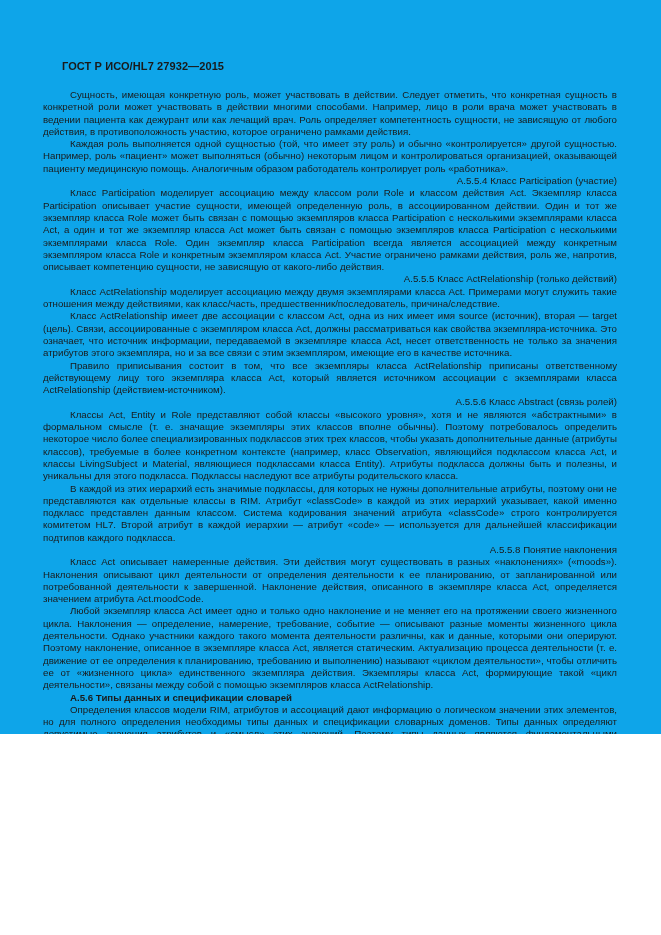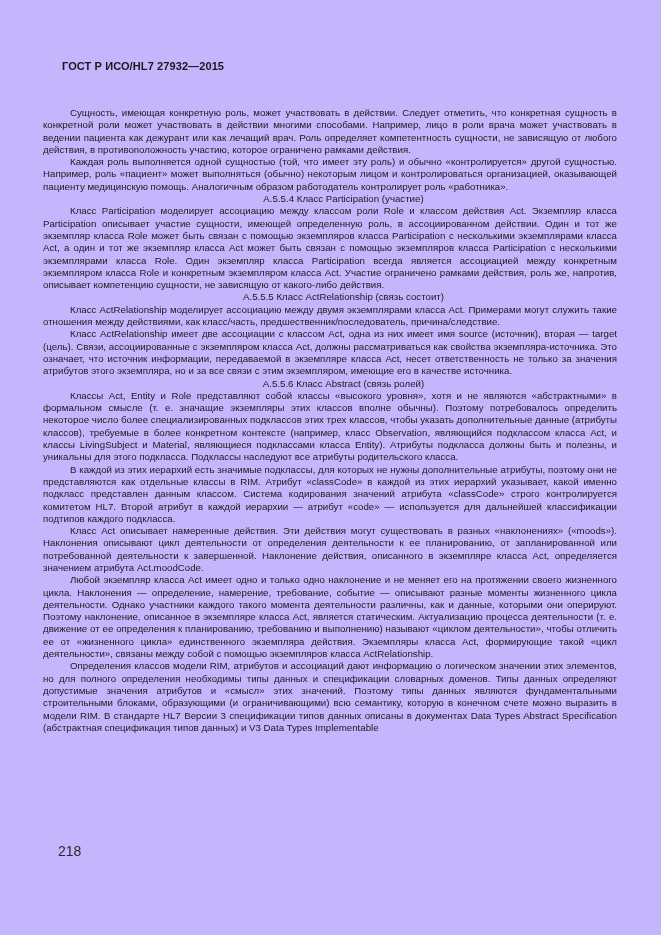--- a/index.html
+++ b/index.html
@@ -3,22 +3,22 @@
 <meta charset="utf-8">
 <style>
   html, body {
     margin: 0;
     padding: 0;
     background: #ffffff;
   }
   .page {
     position: relative;
     width: 661px;
-    height: 935px;
-    background: #c4b5fd;
+    height: 734px;
+    background: #0ea5e9;
     font-family: "Liberation Sans", "DejaVu Sans", sans-serif;
     color: #1a1a1a;
     overflow: hidden;
   }
   .doc-header {
     position: absolute;
     left: 62px;
     top: 60px;
     font-size: 11px;
     font-weight: bold;
@@ -29,31 +29,30 @@
     position: absolute;
     left: 43px;
     top: 89px;
     width: 574px;
     height: 752px;
     overflow: hidden;
     font-size: 9.7px;
     line-height: 12.3px;
     text-align: justify;
     hyphens: auto;
-    margin-top: 18px;
     -webkit-hyphens: auto;
   }
   .doc-body p {
     margin: 0;
     padding: 0;
     text-indent: 27px;
   }
   .doc-body p.heading {
     font-weight: normal;
-    text-align: center;
+    text-align: right;
   }
   .doc-body p.heading-bold {
     font-weight: bold;
     text-align: left;
   }
   .page-number {
     position: absolute;
     left: 58px;
     top: 843px;
     font-size: 14px;
@@ -64,25 +63,28 @@
 <body>
 
 <div class="page">
   <div class="doc-header">ГОСТ Р ИСО/HL7 27932—2015</div>
 
   <div class="doc-body">
       <p class="paragraph">Сущность, имеющая конкретную роль, может участвовать в действии. Следует отметить, что конкретная сущность в конкретной роли может участвовать в действии многими способами. Например, лицо в роли врача может участвовать в ведении пациента как дежурант или как лечащий врач. Роль определяет компетентность сущности, не зависящую от любого действия, в противоположность участию, которое ограничено рамками действия.</p>
       <p class="paragraph">Каждая роль выполняется одной сущностью (той, что имеет эту роль) и обычно «контролируется» другой сущностью. Например, роль «пациент» может выполняться (обычно) некоторым лицом и контролироваться организацией, оказывающей пациенту медицинскую помощь. Аналогичным образом работодатель контролирует роль «работника».</p>
       <p class="heading">А.5.5.4 Класс Participation (участие)</p>
       <p class="paragraph">Класс Participation моделирует ассоциацию между классом роли Role и классом действия Act. Экземпляр класса Participation описывает участие сущности, имеющей определенную роль, в ассоциированном действии. Один и тот же экземпляр класса Role может быть связан с помощью экземпляров класса Participation с несколькими экземплярами класса Act, а один и тот же экземпляр класса Act может быть связан с помощью экземпляров класса Participation с несколькими экземплярами класса Role. Один экземпляр класса Participation всегда является ассоциацией между конкретным экземпляром класса Role и конкретным экземпляром класса Act. Участие ограничено рамками действия, роль же, напротив, описывает компетенцию сущности, не зависящую от какого-либо действия.</p>
-      <p class="heading">А.5.5.5 Класс ActRelationship (связь состоит)</p>
+      <p class="heading">А.5.5.5 Класс ActRelationship (только действий)</p>
       <p class="paragraph">Класс ActRelationship моделирует ассоциацию между двумя экземплярами класса Act. Примерами могут служить такие отношения между действиями, как класс/часть, предшественник/последователь, причина/следствие.</p>
       <p class="paragraph">Класс ActRelationship имеет две ассоциации с классом Act, одна из них имеет имя source (источник), вторая — target (цель). Связи, ассоциированные с экземпляром класса Act, должны рассматриваться как свойства экземпляра-источника. Это означает, что источник информации, передаваемой в экземпляре класса Act, несет ответственность не только за значения атрибутов этого экземпляра, но и за все связи с этим экземпляром, имеющие его в качестве источника.</p>
+      <p class="paragraph">Правило приписывания состоит в том, что все экземпляры класса ActRelationship приписаны ответственному действующему лицу того экземпляра класса Act, который является источником ассоциации с экземплярами класса ActRelationship (действием-источником).</p>
       <p class="heading">А.5.5.6 Класс Abstract (связь ролей)</p>
       <p class="paragraph">Классы Act, Entity и Role представляют собой классы «высокого уровня», хотя и не являются «абстрактными» в формальном смысле (т. е. значащие экземпляры этих классов вполне обычны). Поэтому потребовалось определить некоторое число более специализированных подклассов этих трех классов, чтобы указать дополнительные данные (атрибуты классов), требуемые в более конкретном контексте (например, класс Observation, являющийся подклассом класса Act, и классы LivingSubject и Material, являющиеся подклассами класса Entity). Атрибуты подкласса должны быть и полезны, и уникальны для этого подкласса. Подклассы наследуют все атрибуты родительского класса.</p>
       <p class="paragraph">В каждой из этих иерархий есть значимые подклассы, для которых не нужны дополнительные атрибуты, поэтому они не представляются как отдельные классы в RIM. Атрибут «classCode» в каждой из этих иерархий указывает, какой именно подкласс представлен данным классом. Система кодирования значений атрибута «classCode» строго контролируется комитетом HL7. Второй атрибут в каждой иерархии — атрибут «code» — используется для дальнейшей классификации подтипов каждого подкласса.</p>
+      <p class="heading">А.5.5.8 Понятие наклонения</p>
       <p class="paragraph">Класс Act описывает намеренные действия. Эти действия могут существовать в разных «наклонениях» («moods»). Наклонения описывают цикл деятельности от определения деятельности к ее планированию, от запланированной или потребованной деятельности к завершенной. Наклонение действия, описанного в экземпляре класса Act, определяется значением атрибута Act.moodCode.</p>
       <p class="paragraph">Любой экземпляр класса Act имеет одно и только одно наклонение и не меняет его на протяжении своего жизненного цикла. Наклонения — определение, намерение, требование, событие — описывают разные моменты жизненного цикла деятельности. Однако участники каждого такого момента деятельности различны, как и данные, которыми они оперируют. Поэтому наклонение, описанное в экземпляре класса Act, является статическим. Актуализацию процесса деятельности (т. е. движение от ее определения к планированию, требованию и выполнению) называют «циклом деятельности», чтобы отличить ее от «жизненного цикла» единственного экземпляра действия. Экземпляры класса Act, формирующие такой «цикл деятельности», связаны между собой с помощью экземпляров класса ActRelationship.</p>
+      <p class="heading-bold">А.5.6 Типы данных и спецификации словарей</p>
       <p class="paragraph">Определения классов модели RIM, атрибутов и ассоциаций дают информацию о логическом значении этих элементов, но для полного определения необходимы типы данных и спецификации словарных доменов. Типы данных определяют допустимые значения атрибутов и «смысл» этих значений. Поэтому типы данных являются фундаментальными строительными блоками, образующими (и ограничивающими) всю семантику, которую в конечном счете можно выразить в модели RIM. В стандарте HL7 Версии 3 спецификации типов данных описаны в документах Data Types Abstract Specification (абстрактная спецификация типов данных) и V3 Data Types Implementable</p>
     </div>
 
   <div class="page-number">218</div>
 </div>
 
 </body></html>

